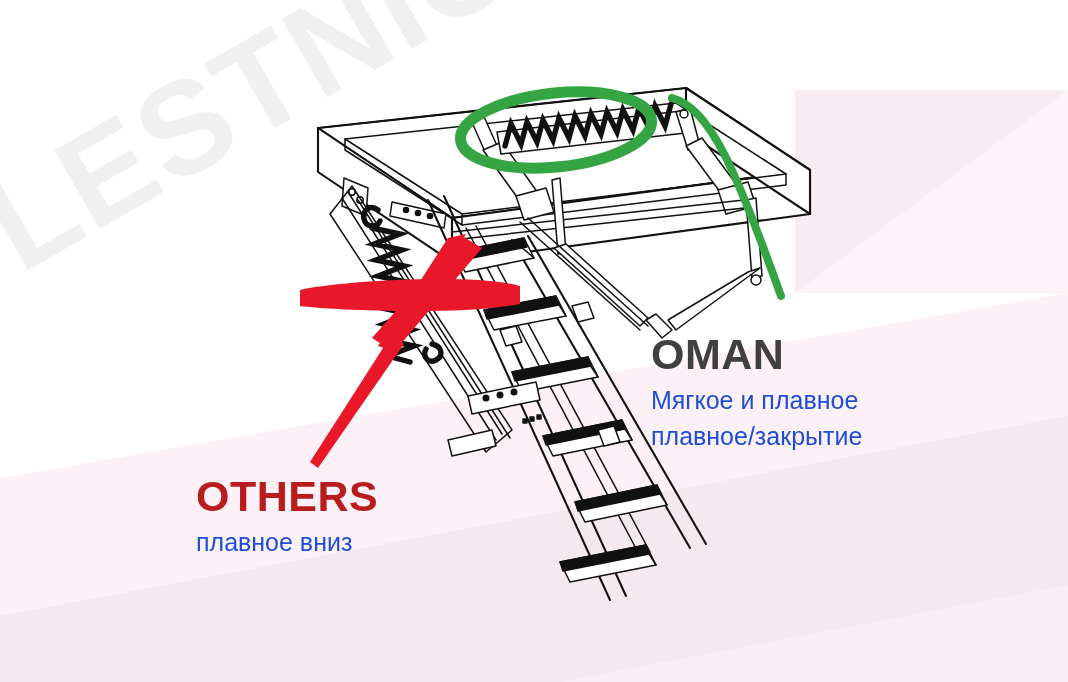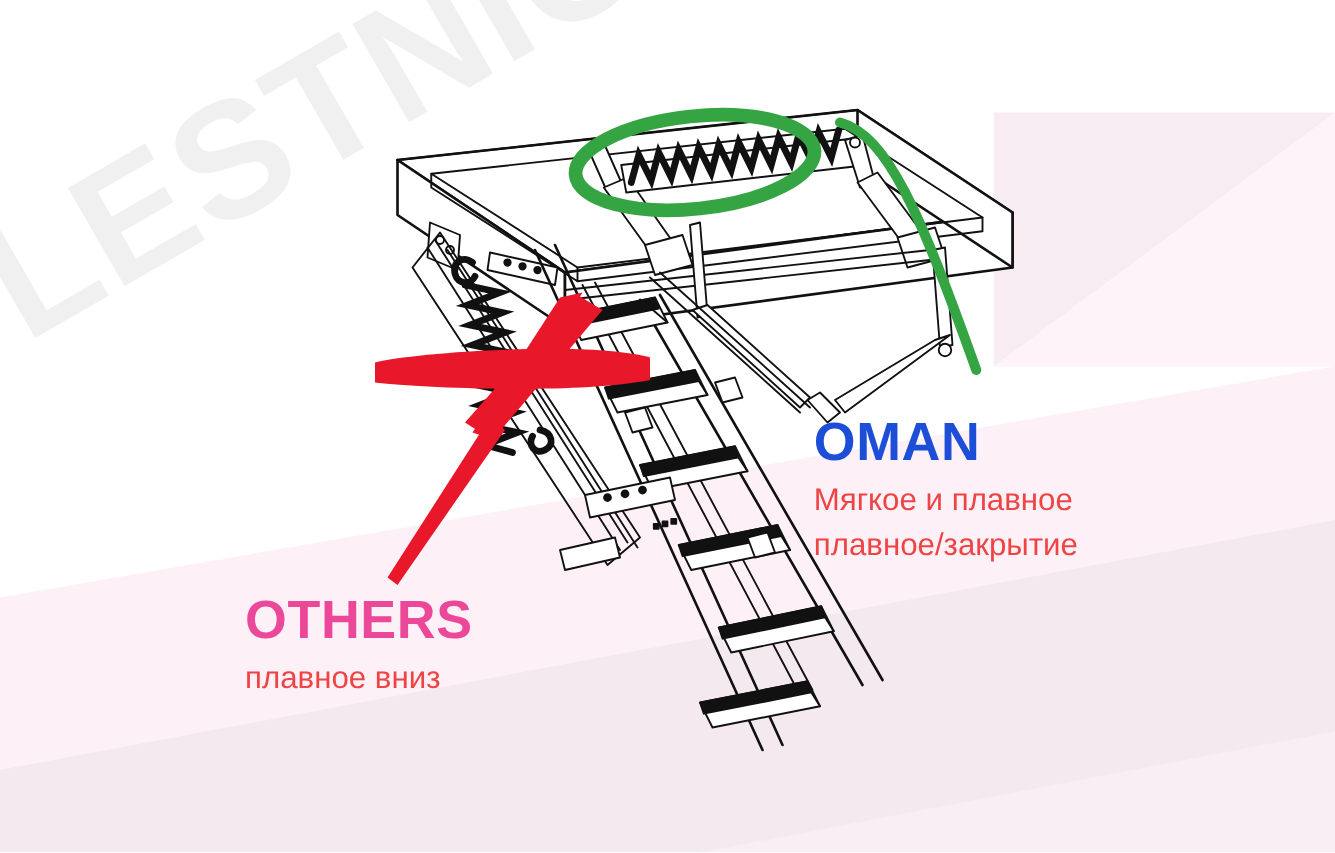--- a/index.html
+++ b/index.html
@@ -36,28 +36,28 @@
   .callout .big{
     font-weight:bold;
     font-size:43px;
     line-height:1.05;
     letter-spacing:.5px;
     margin:0 0 6px 0;
   }
   .callout .sub{
     font-size:25px;
     line-height:1.42;
-    color:#ef4444;
+    color:#1d4ed8;
     margin:0;
     font-weight:normal;
   }
   #callout-oman{left:651px;top:332px;}
-  #callout-oman .big{color:#1d4ed8;}
+  #callout-oman .big{color:#404040;}
   #callout-others{left:196px;top:474px;}
-  #callout-others .big{color:#ec4899;}
+  #callout-others .big{color:#b91c1c;}
 </style>
 </head>
 <body>
 
 <div id="stage">
 
   <svg class="bg-layer" width="1068" height="682" viewBox="0 0 1068 682" xmlns="http://www.w3.org/2000/svg">
 
     <polygon points="795,90 1068,90 1068,293 795,293" fill="#f8ecf3"></polygon>
     <polygon points="1068,90 1068,293 795,293" fill="#fdf3f8"></polygon>

